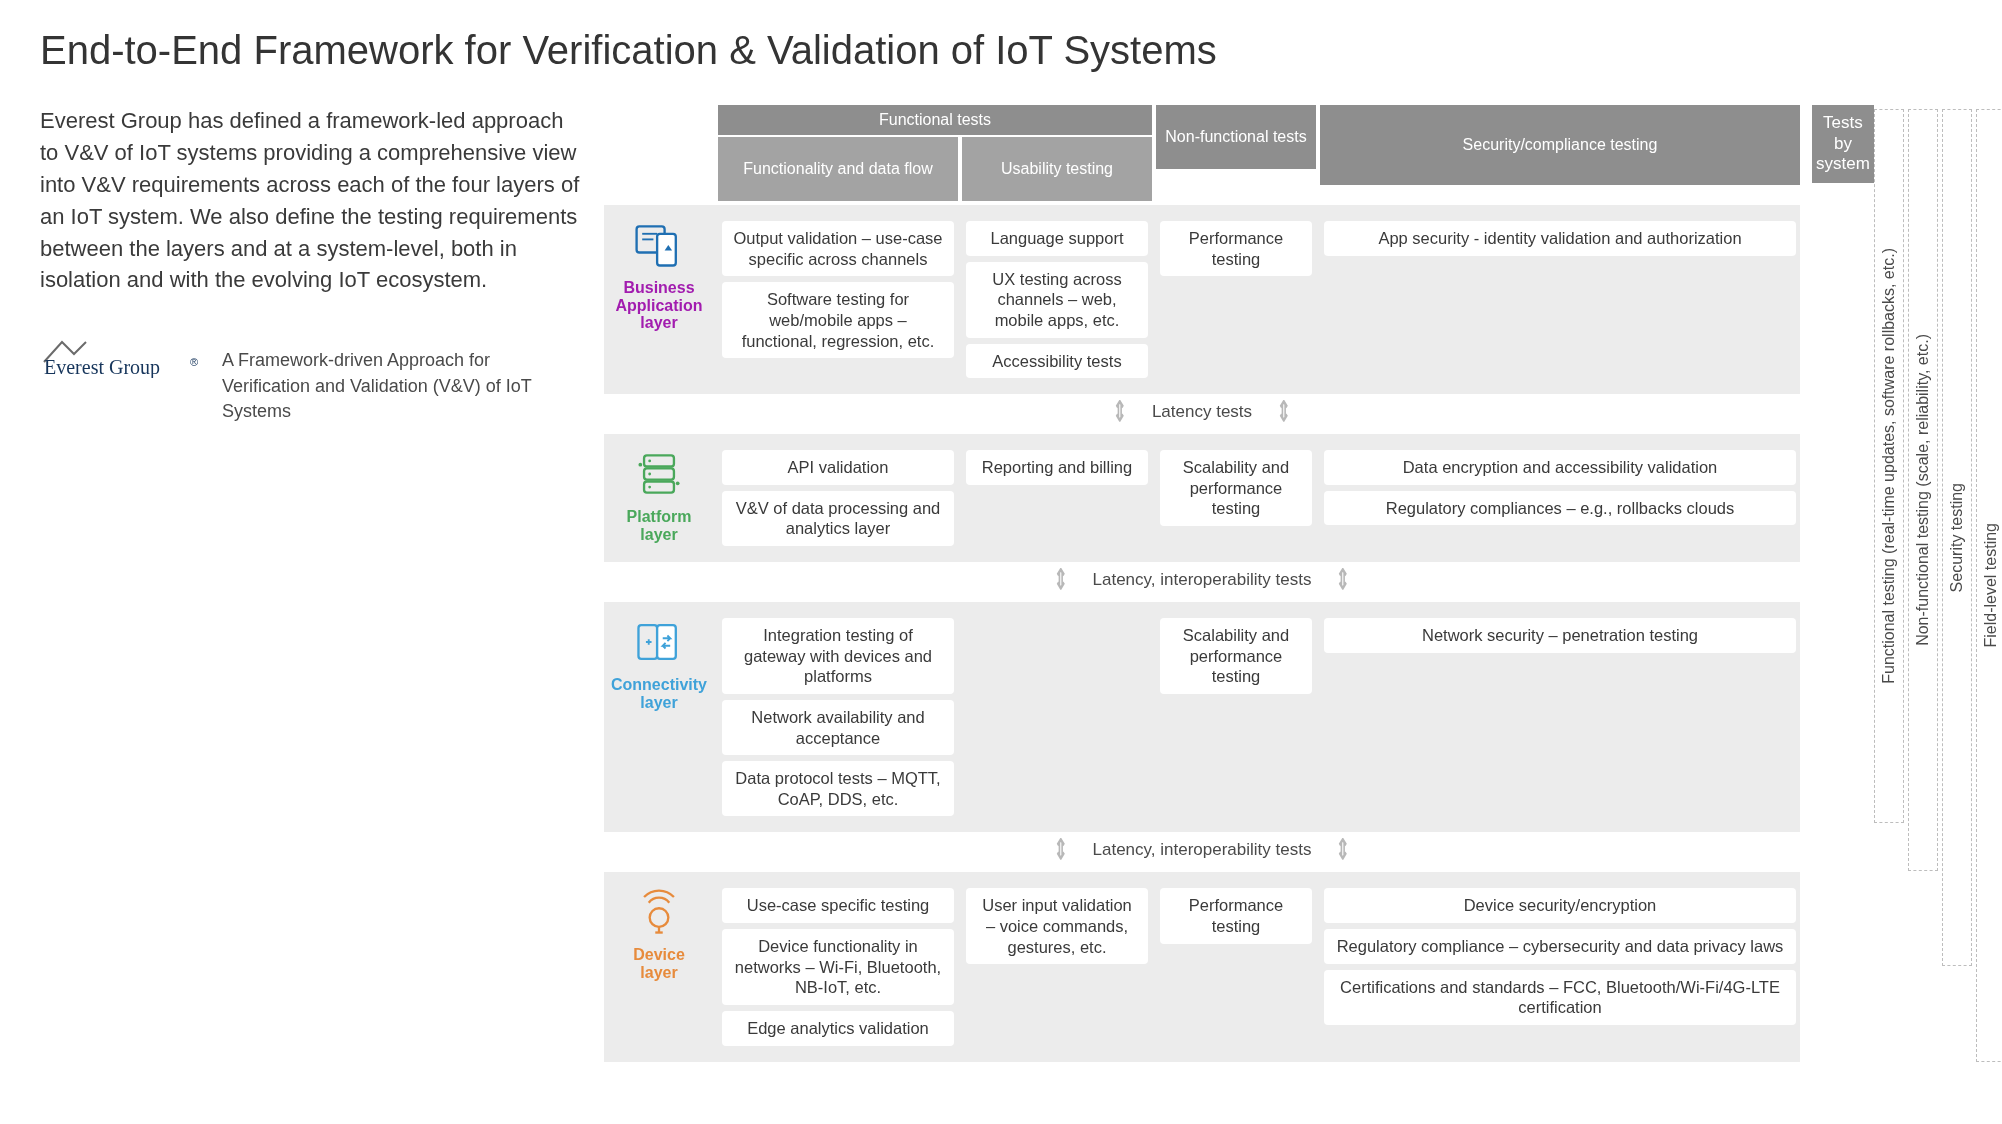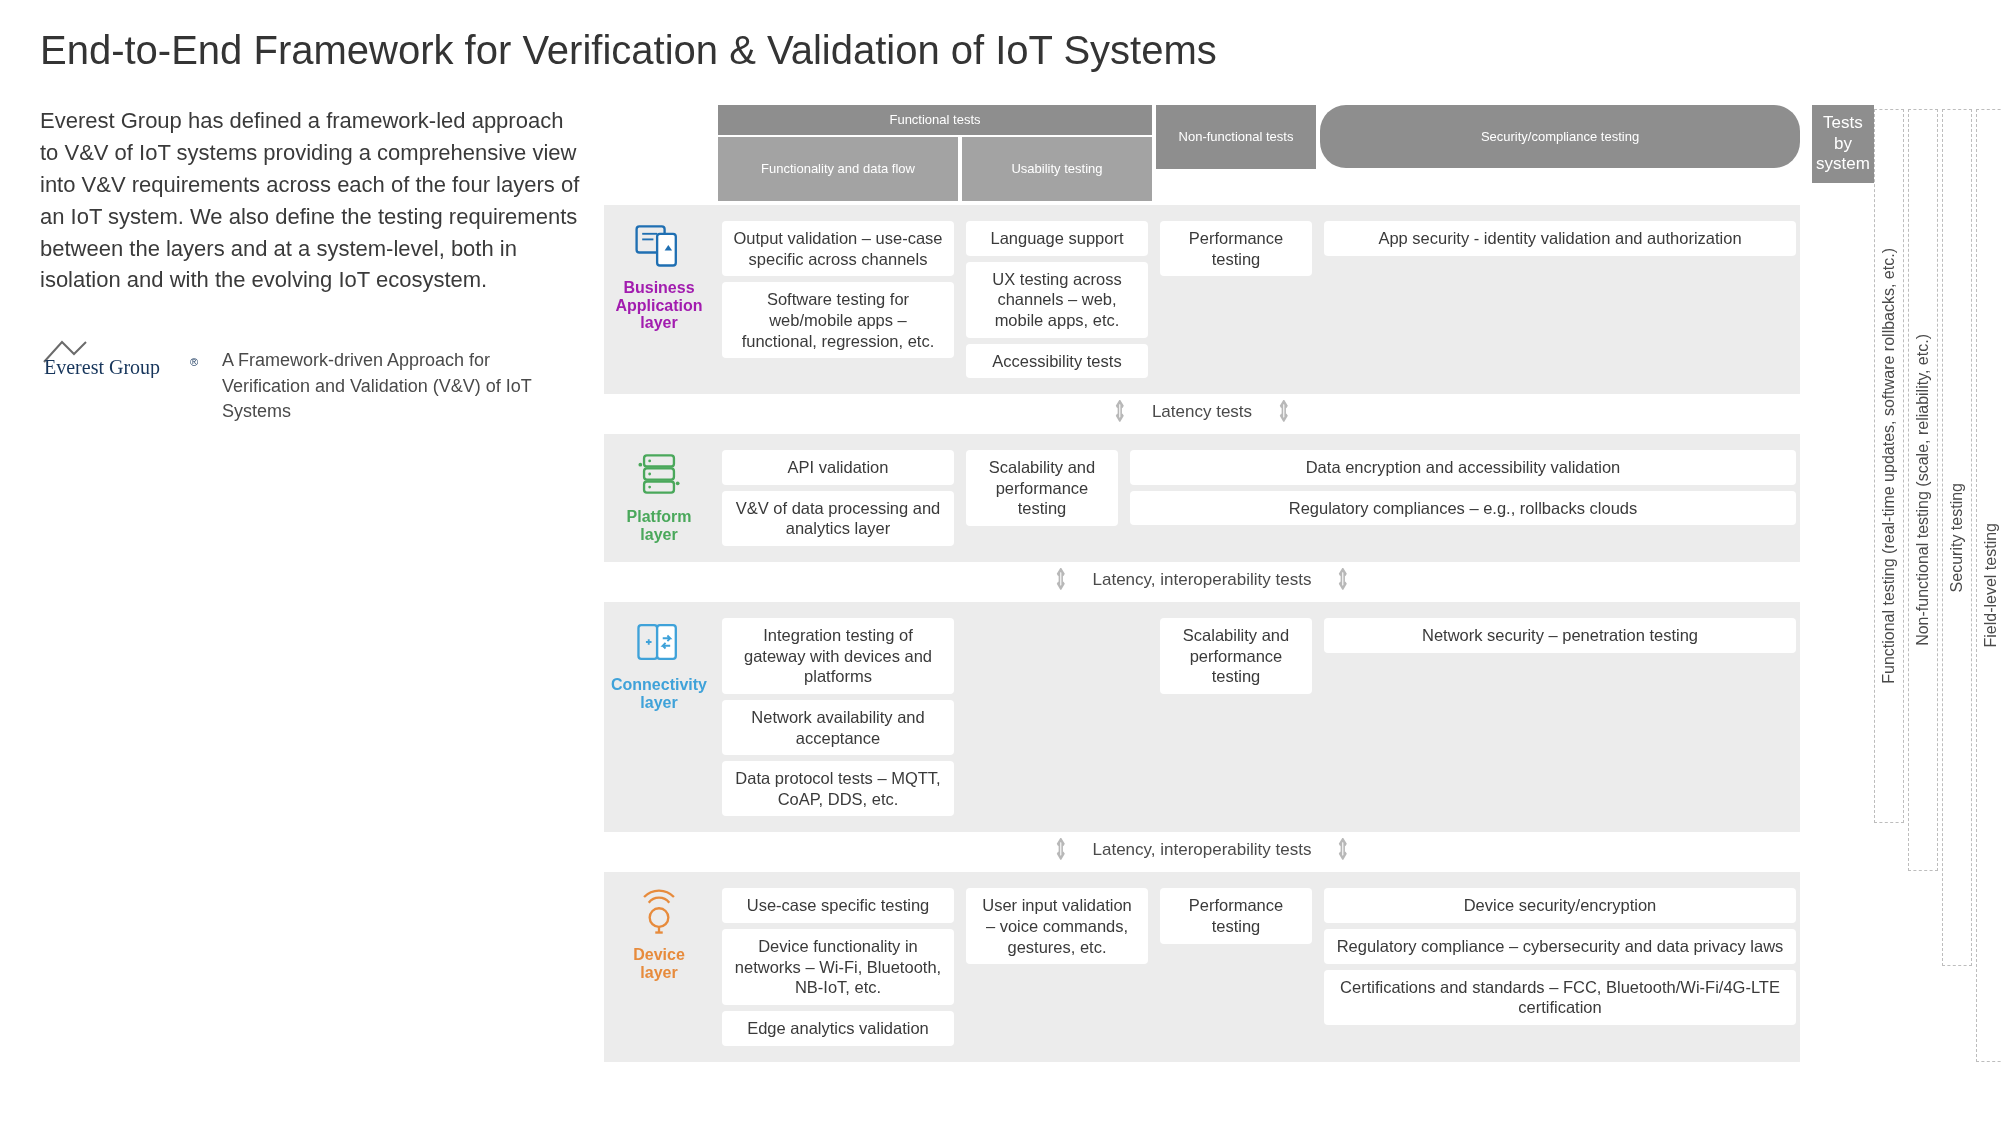--- a/index.html
+++ b/index.html
@@ -38,21 +38,21 @@
   .right-col { flex: 1; display: flex; gap: 12px; }
   .grid-area { flex: 1; }
   .side-area { width: 150px; display: flex; }
 
   
   .hdr-row { display: flex; gap: 4px; }
   .hdr-cell {
     background: #8e8e8e;
     color: #fff;
     text-align: center;
-    font-size: 13px;
+    font-size: 16px;
     padding: 6px 4px;
     display: flex;
     align-items: center;
     justify-content: center;
     line-height: 1.2;
   }
   .hdr-top { height: 30px; }
   .hdr-sub { background: #a3a3a3; height: 64px; }
   .hdr-stack { display: flex; flex-direction: column; gap: 2px; }
   .col-icon { width: 110px; flex: 0 0 110px; }
@@ -186,21 +186,21 @@
       <div class="hdr-row">
         <div class="col-icon"></div>
         <div class="hdr-stack" style="flex:0 0 434px;">
           <div class="hdr-cell hdr-top">Functional tests</div>
           <div style="display:flex; gap:4px;">
             <div class="hdr-cell hdr-sub col-func">Functionality and data flow</div>
             <div class="hdr-cell hdr-sub col-usab">Usability testing</div>
           </div>
         </div>
         <div class="hdr-cell col-nonf" style="height:64px;">Non-functional tests</div>
-        <div class="hdr-cell col-sec" style="height:63px;border-radius:26px;">Security/compliance testing</div>
+        <div class="hdr-cell col-sec" style="height:80px;">Security/compliance testing</div>
       </div>
 
       <div id="rows-container">
           <div class="layer-row">
             <div class="layer-icon-cell c-business">
               <svg class="icon-svg" viewBox="0 0 60 60">
                 <rect x="6" y="10" width="30" height="28" rx="3" fill="none" stroke="#1f6fb2" stroke-width="2.5"></rect>
                 <rect x="28" y="18" width="20" height="34" rx="3" fill="#fff" stroke="#1f6fb2" stroke-width="2.5"></rect>
                 <line x1="12" y1="18" x2="28" y2="18" stroke="#1f6fb2" stroke-width="2"></line>
                 <line x1="12" y1="24" x2="24" y2="24" stroke="#1f6fb2" stroke-width="2"></line>
@@ -240,20 +240,23 @@
                 <circle cx="20" cy="44" r="1.5" fill="#4aa85b"></circle>
                 <circle cx="10" cy="20" r="2" fill="#4aa85b"></circle>
                 <circle cx="50" cy="40" r="2" fill="#4aa85b"></circle>
               </svg>
               <div>Platform<br>layer</div>
             </div>
             <div class="layer-col col-func">
               <div class="pill">API validation</div>
               <div class="pill">V&amp;V of data processing and analytics layer</div>
             </div>
+            <div class="layer-col col-usab">
+              <div class="pill">Reporting and billing</div>
+            </div>
             <div class="layer-col col-nonf">
               <div class="pill">Scalability and performance testing</div>
             </div>
             <div class="layer-col col-sec">
               <div class="pill">Data encryption and accessibility validation</div>
               <div class="pill">Regulatory compliances – e.g., rollbacks clouds</div>
             </div>
           </div>
           <div class="between">
             <span class="arr">⇕</span>

